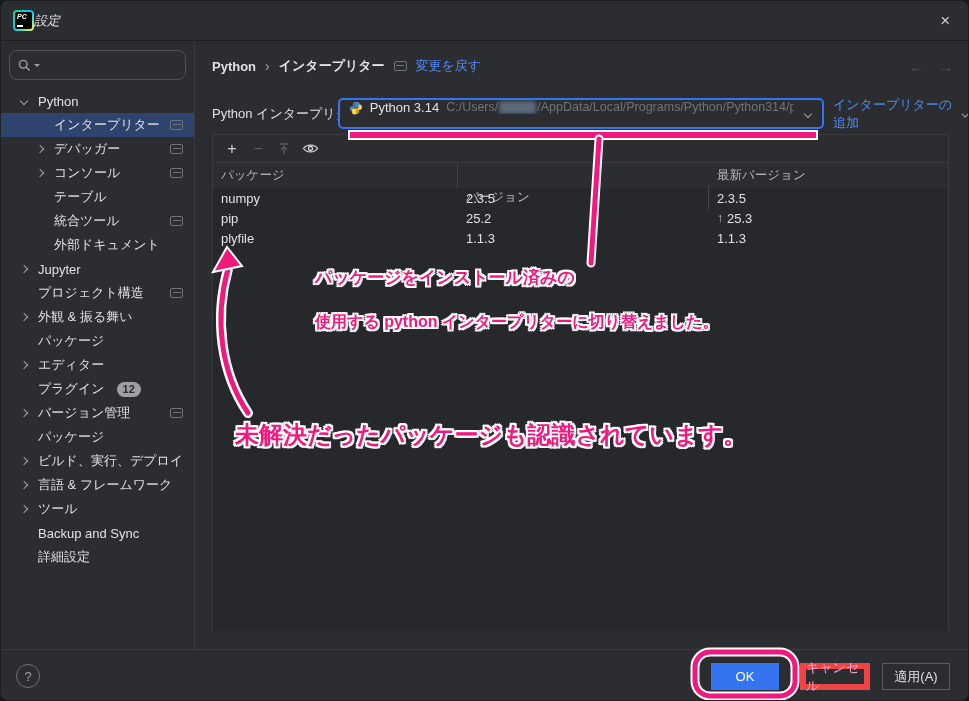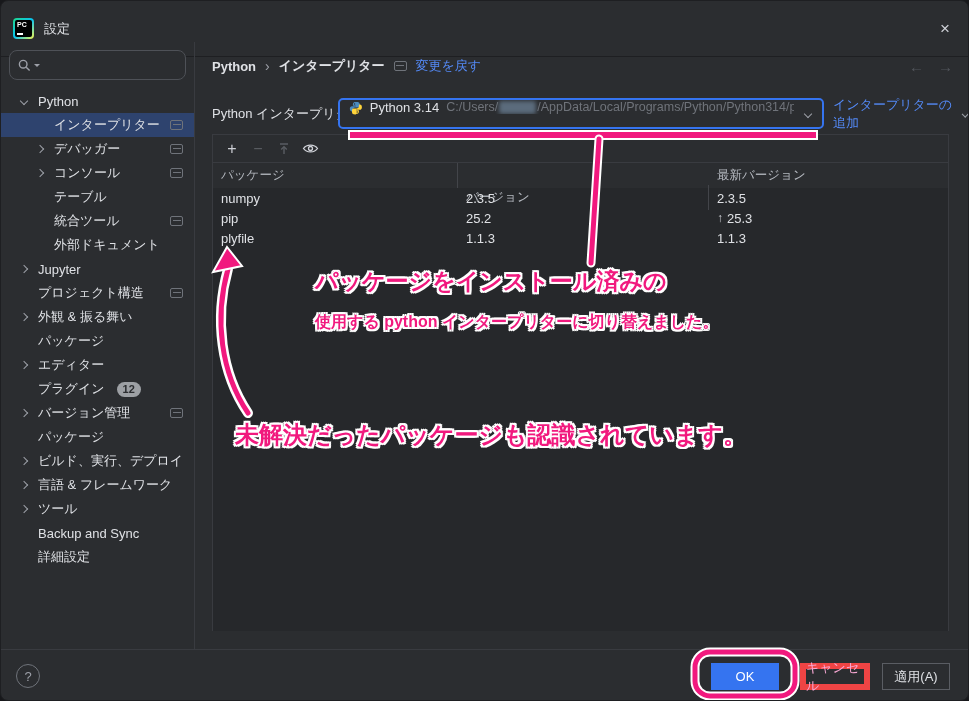--- a/index.html
+++ b/index.html
@@ -3,22 +3,22 @@
 <meta charset="utf-8">
 <style>
   html,body{margin:0;padding:0;background:#17181b;}
   *{box-sizing:border-box;}
   .window{
     position:relative;width:969px;height:701px;background:#2b2d30;
     color:#dfe1e5;font-family:"Liberation Sans","DejaVu Sans",sans-serif;font-size:13px;
     border:1px solid #1e1f22;border-radius:8px;overflow:hidden;
   }
   
-  .titlebar{position:absolute;left:0;top:0;right:0;height:56px;display:flex;align-items:center;
-    padding:0 12px;gap:10px;border-bottom:1px solid #1e1f22;}
+  .titlebar{position:absolute;left:0;top:0;right:0;height:40px;display:flex;align-items:center;
+    padding:0 12px;border-bottom:1px solid #1e1f22;font-style:italic;}
   .pc-logo{width:21px;height:21px;border:2px solid transparent;border-radius:4px;position:relative;
     background:linear-gradient(#000,#000) padding-box,linear-gradient(135deg,#21d789,#07c3f2,#fcf84a) border-box;}
   .pc-logo .pc-txt{position:absolute;left:2px;top:1px;font-size:7px;font-weight:bold;color:#fff;letter-spacing:0;}
   .pc-logo .pc-underscore{position:absolute;left:2px;bottom:2px;width:6px;height:2px;background:#fff;}
   .win-title{color:#dfe1e5;}
   .close-btn{margin-left:auto;color:#ced0d6;font-size:17px;line-height:1;cursor:default;padding:2px 6px;}
   
   .v-divider{position:absolute;left:193px;top:41px;width:1px;height:607px;background:#393b40;}
   .searchbox{position:absolute;left:8px;top:49px;width:177px;height:30px;border:1px solid #4e5157;
     border-radius:8px;display:flex;align-items:center;padding:0 8px;gap:3px;background:#2b2d30;}
@@ -84,21 +84,21 @@
   .btn{position:absolute;top:13px;height:27px;border-radius:0;display:flex;align-items:center;
     justify-content:center;font-size:13px;cursor:default;}
   .btn-ok{left:710px;width:68px;background:#3574f0;color:#fff;border:none;}
   .btn-cancel{left:799px;width:70px;background:transparent;color:#f9a8d4;border:6px solid #ef4444;}
   .btn-apply{left:881px;width:68px;background:transparent;color:#dfe1e5;border:1px solid #5a5d63;}
   
   .anno-svg{position:absolute;left:0;top:0;width:969px;height:701px;pointer-events:none;}
   .callout{position:absolute;font-weight:bold;color:var(--pink,#f1197e);white-space:nowrap;
     text-shadow:-2px -2px 0 #fff,2px -2px 0 #fff,-2px 2px 0 #fff,2px 2px 0 #fff,
                  0 -2px 0 #fff,0 2px 0 #fff,-2px 0 0 #fff,2px 0 0 #fff;pointer-events:none;}
-  .callout1a{left:314px;top:265px;font-size:23px;}
+  .callout1a{left:314px;top:265px;font-size:17px;}
   .callout1b{left:314px;top:311px;font-size:16px;}
   .callout2{left:234px;top:418px;font-size:24px;}
 </style>
 </head>
 <body>
 
 <div class="window">
 
   <div class="titlebar">
     <div class="pc-logo">

